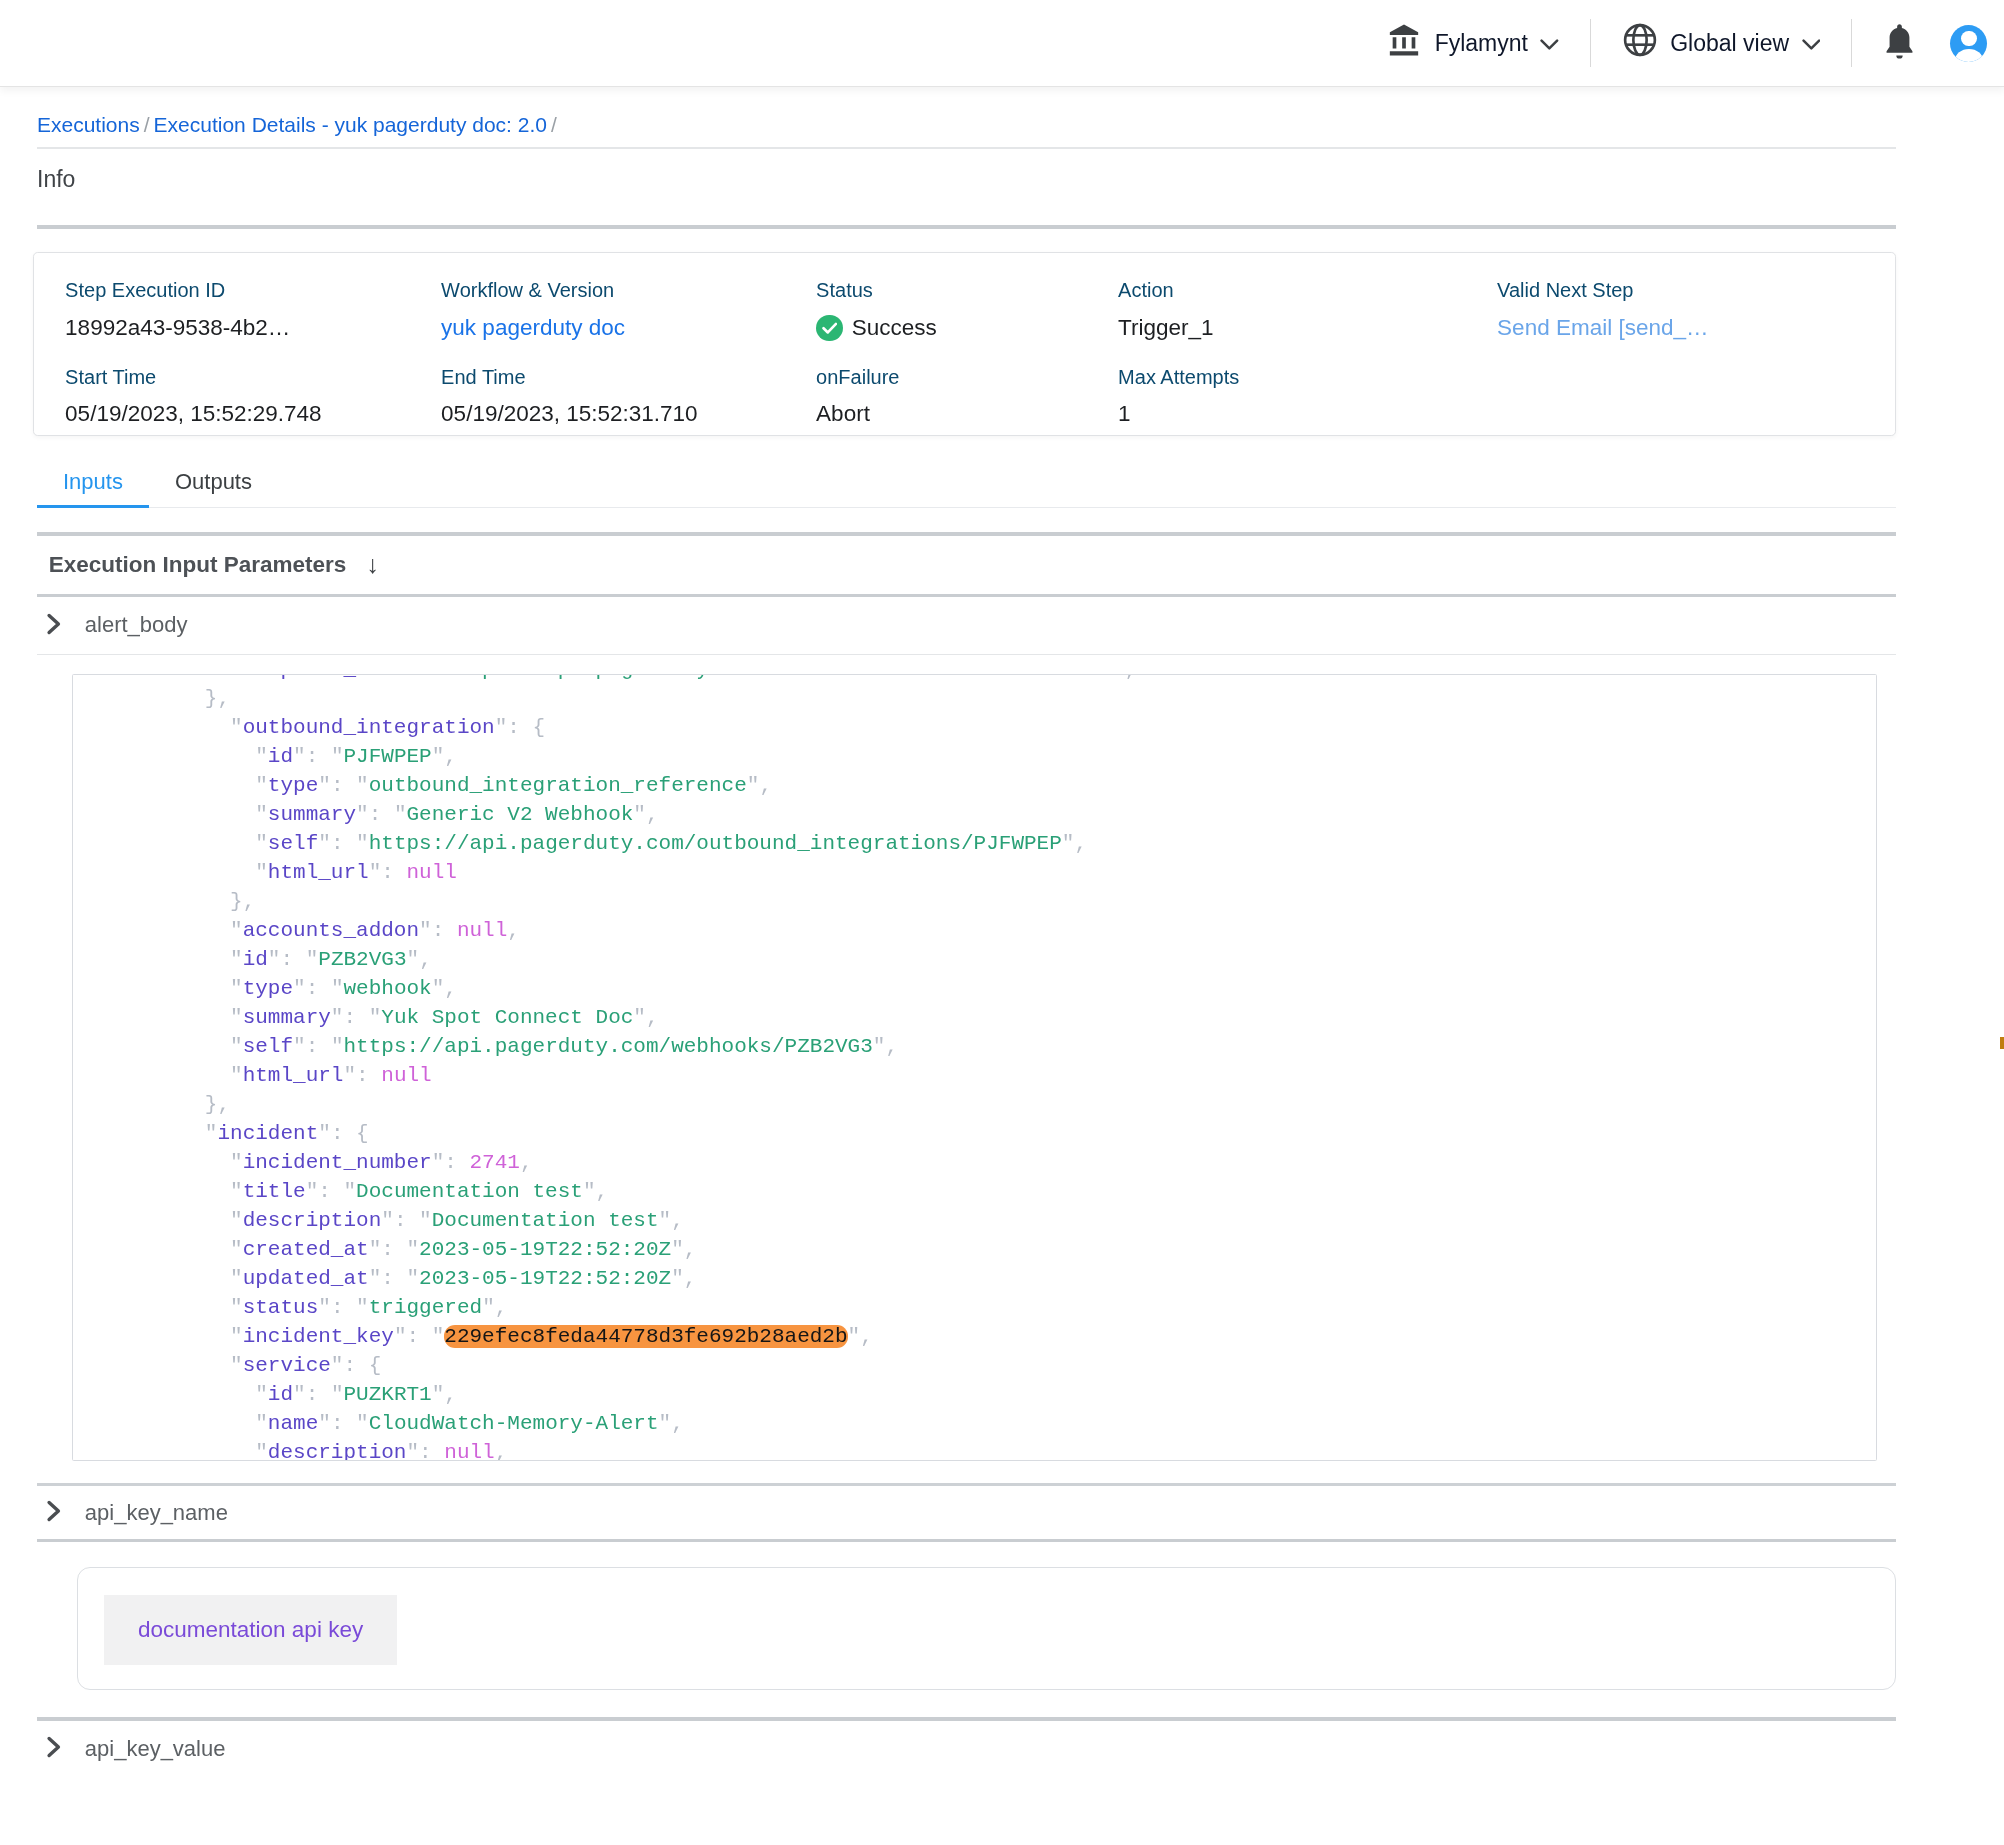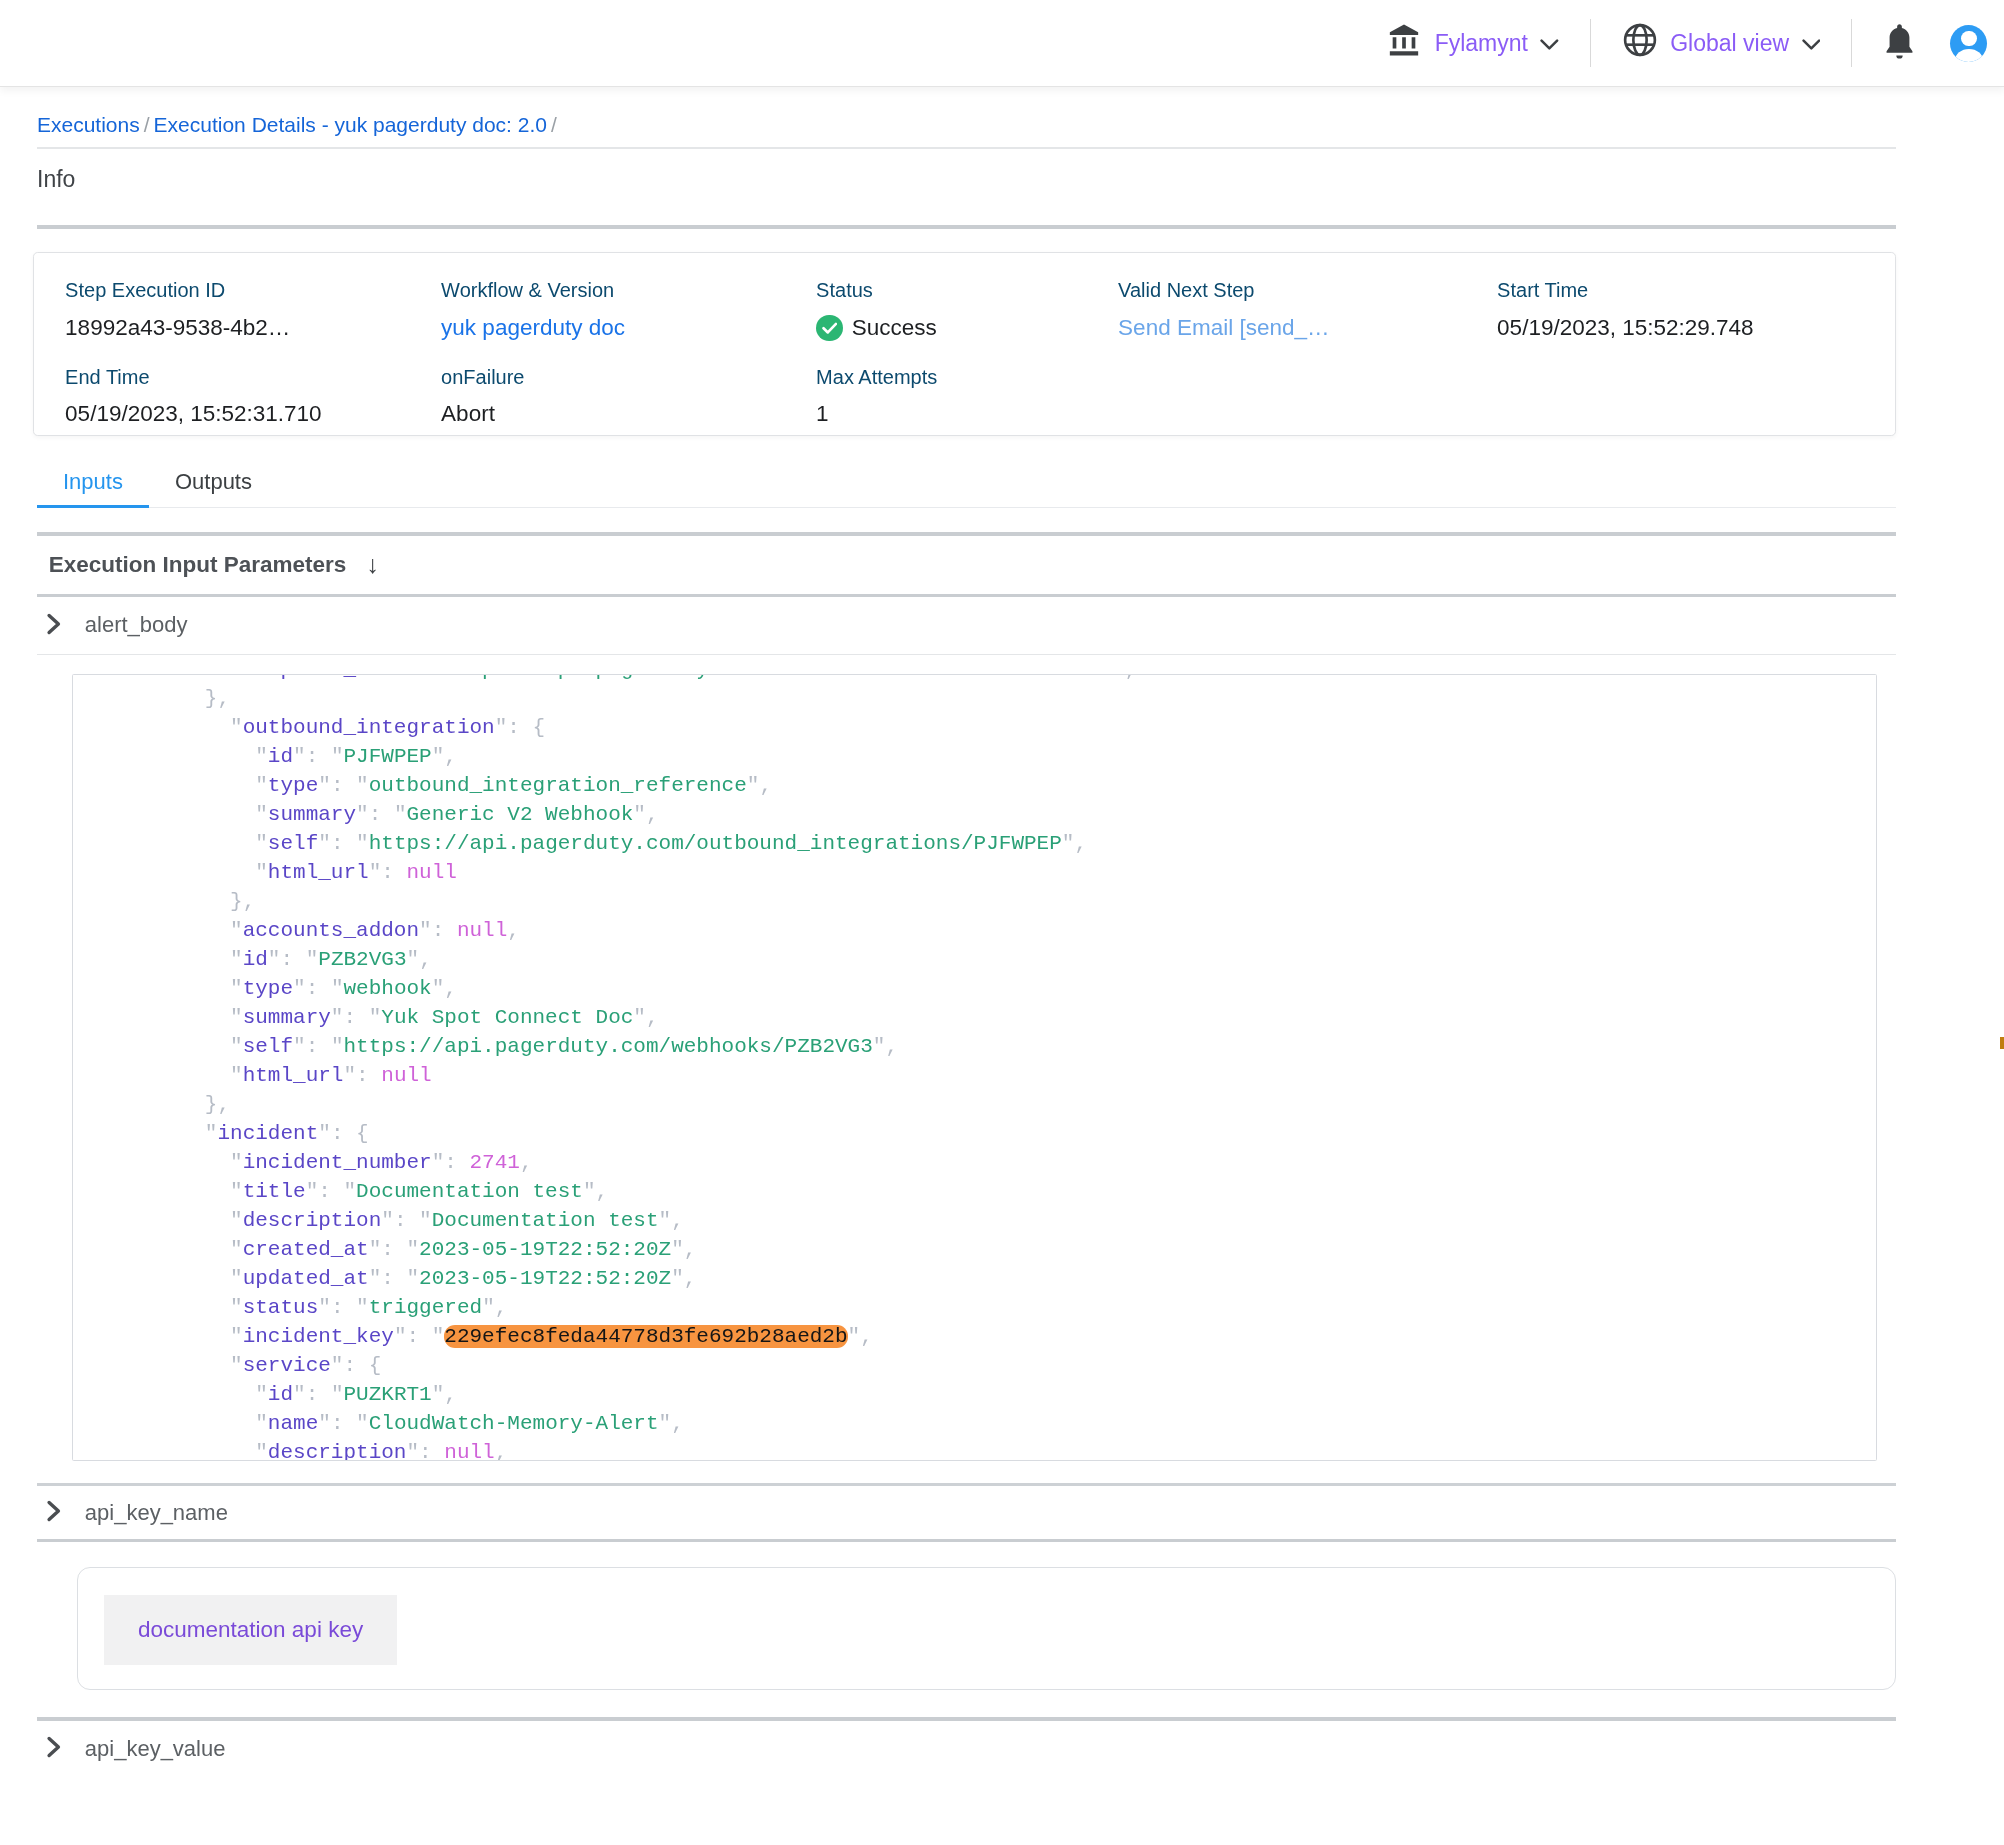--- a/index.html
+++ b/index.html
@@ -7,21 +7,21 @@
   body {
     width:2005px; height:1846px; overflow:hidden; position:relative;
     font-family:"Liberation Sans", sans-serif; color:#1d1f22;
   }
   
   .topbar {
     height:87px; display:flex; align-items:center; justify-content:flex-end;
     padding-right:18px; border-bottom:0.8px solid #e4e4e4;
     box-shadow:0 3.9px 7.8px rgba(0,0,0,.05); position:relative; z-index:5; background:#fff;
   }
-  .tb-item { display:flex; align-items:center; gap:12.4px; color:#8b5cf6; font-size:23px; cursor:pointer; }
+  .tb-item { display:flex; align-items:center; gap:12.4px; color:#0f172a; font-size:23px; cursor:pointer; }
   .tb-div { width:0.8px; height:48px; background:#d9d9d9; margin:0 31px; }
   .tb-bell { margin-right:34px; }
   .avatar { width:37px; height:37px; border-radius:50%; background:#2d9cf4; position:relative; overflow:hidden; }
   .avatar:before { content:""; position:absolute; left:11px; top:6.2px; width:15.5px; height:15.5px; border-radius:50%; background:#fff; }
   .avatar:after  { content:""; position:absolute; left:4.7px;  top:24px; width:28px; height:23px; border-radius:50%; background:#fff; }
   
   .content { padding:0 109px 0 37px; }
   .breadcrumb { margin-top:26.4px; font-size:21px; display:flex; gap:4px; align-items:baseline; }
   .breadcrumb a { color:#1565d8; text-decoration:none; cursor:pointer; }
   .crumb-sep { color:#9aa0a6; }
@@ -167,20 +167,24 @@
     <div class="cell">
       <div class="lbl">Status</div>
       <div class="val status">
         <span class="okball">
           <svg width="15.5" height="12.4" viewBox="0 0 20 16" fill="none">
               <polyline points="2,8 7.5,13.5 18,2.5" stroke="#fff" stroke-width="3.4" stroke-linecap="round" stroke-linejoin="round"></polyline>
             </svg>
         </span>
         <span>Success</span>
       </div>
+    </div>
+    <div class="cell">
+      <div class="lbl">Action</div>
+      <div class="val">Trigger_1</div>
     </div>
     <div class="cell">
       <div class="lbl">Valid Next Step</div>
       <div class="val"><a class="link-lt">Send Email [send_…</a></div>
     </div>
     <div class="cell">
       <div class="lbl">Start Time</div>
       <div class="val">05/19/2023, 15:52:29.748</div>
     </div>
     <div class="cell">

